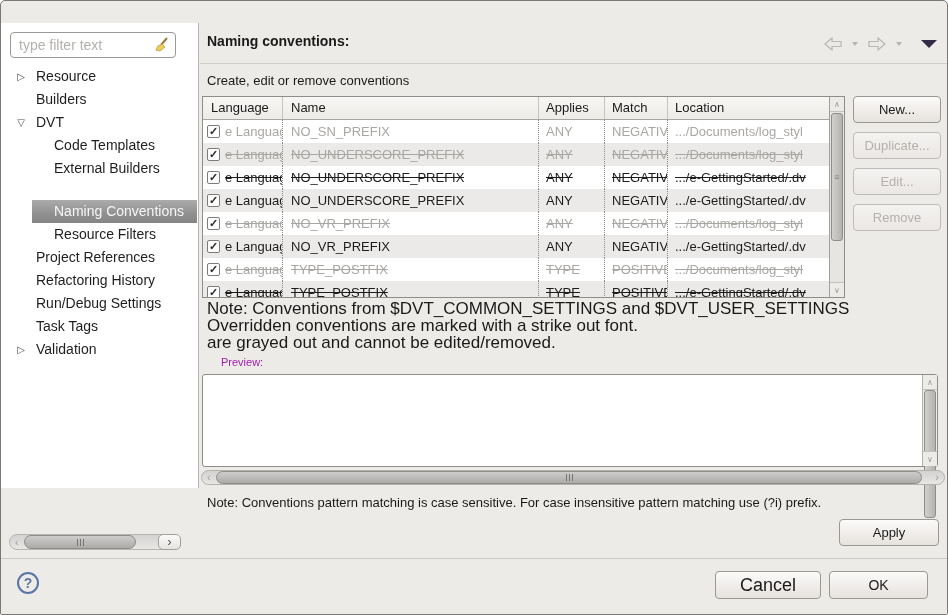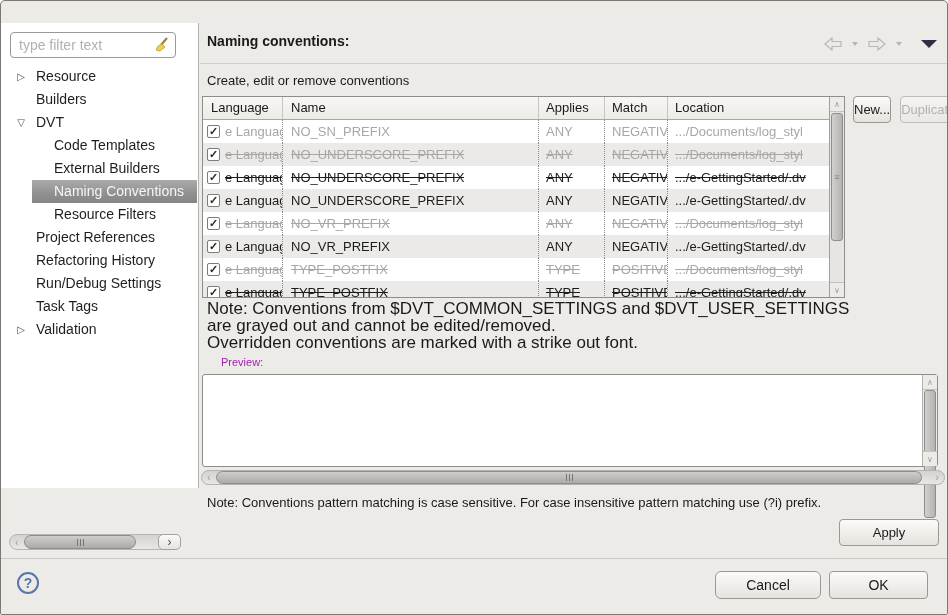--- a/index.html
+++ b/index.html
@@ -32,21 +32,21 @@
   .broom { position:absolute; right:6px; top:5px; }
 
   .tree { position:absolute; left:0; top:42px; right:1px; }
   .titem { position:relative; height:23px; line-height:23px; font-size:14px; color:#1e1e1e;
     white-space:nowrap; overflow:hidden; }
   .titem.lvl1 { padding-left:35px; }
   .titem.lvl2 { padding-left:53px; }
   .titem .arrow { position:absolute; left:13px; top:0; width:14px; text-align:center;
     font-family:"DejaVu Sans",sans-serif; font-size:10px; color:#4e4e4e; }
   .titem.selected { margin-left:31px; padding-left:22px; color:#f6f6f6;
-    background:linear-gradient(#ababab,#909090 60%,#858585); }
+    background:linear-gradient(#ababab,#909090 60%,#858585);margin-top:20px; }
 
   .side-hscroll { position:absolute; left:8px; top:511px; width:172px; height:16px;
     border:1px solid #b7b5b1; border-radius:8px; background:linear-gradient(#d4d2d0,#e9e7e5); }
   .side-hscroll .larr { position:absolute; left:5px; top:0; line-height:14px; color:#a09e9a; font-size:11px; }
   .side-hscroll .hthumb { position:absolute; left:14px; top:0px; width:112px; height:14px;
     border:1px solid #8e8c89; border-radius:7px; background:linear-gradient(#cfcdcb,#adaba9);
     display:flex; align-items:center; justify-content:center; gap:2px; }
   .grip-v { width:1px; height:7px; background:#77756f; }
   .side-hscroll .rbtn { position:absolute; right:-1px; top:-1px; width:23px; height:16px;
     border:1px solid #a3a19d; border-radius:5px; background:linear-gradient(#fbfaf9,#e6e3e0);
@@ -92,21 +92,21 @@
   .vbtn { position:absolute; left:0; width:100%; height:15px; text-align:center; line-height:15px;
     font-size:8px; color:#9c9a96; background:#edebe8; }
   .vbtn.up { top:0; border-bottom:1px solid #c4c2be; }
   .vbtn.down { bottom:0; border-top:1px solid #c4c2be; }
   .vthumb { position:absolute; left:1px; right:1px; border:1px solid #8f8d89; border-radius:3px;
     background:linear-gradient(to right,#d2d0ce,#b5b3b1); display:flex; align-items:center; justify-content:center;
     color:#85837f; font-size:9px; }
   .tvsb .vthumb { top:16px; height:128px; }
 
   
-  .sidebtns { position:absolute; left:852px; top:95px; width:88px; display:flex; flex-direction:row; gap:9px; }
+  .sidebtns { position:absolute; left:852px; top:95px; width:88px; display:flex; flex-direction:column; gap:9px; }
   .btn { height:27px; border:1px solid #9b9894; border-radius:4px;
     background:linear-gradient(#fcfbfa,#eeebe8 60%,#e6e3df); font-family:"Liberation Sans",sans-serif;
     font-size:13px; color:#1a1a1a; text-align:center; line-height:25px; }
   .btn.disabled { border-color:#bebcb8; background:linear-gradient(#f5f3f1,#eae7e4); color:#b4b1ad; }
 
   
   .notes { position:absolute; left:206px; top:299px; font-size:17px; color:#1a1a1a; line-height:17px; }
   .preview-label { position:absolute; left:220px; top:355px; font-size:11px; color:#a21caf; }
   .previewbox { position:absolute; left:201px; top:373px; width:736px; height:93px;
     background:#fff; border:1px solid #8f8d89; border-radius:3px; }
@@ -122,21 +122,21 @@
     display:flex; align-items:center; justify-content:center; gap:2px; }
 
   .case-note { position:absolute; left:206px; top:494px; font-size:13px; color:#1a1a1a; }
   .apply-btn { position:absolute; left:838px; top:518px; width:100px; height:27px; }
 
   
   .footer { position:absolute; left:0; top:557px; width:100%; height:58px;
     background:#edebe8; border-top:1px solid #cbc9c5; }
   .help { position:absolute; left:16px; top:13px; width:22px; height:22px; border:2px solid #5a76a6;
     border-radius:50%; color:#5a76a6; text-align:center; line-height:18px; font-size:14px; font-weight:bold; }
-  .cancel-btn { position:absolute; left:714px; top:12px; width:106px; height:28px; font-size:14px; line-height:26px;border-radius:6px; }
+  .cancel-btn { position:absolute; left:714px; top:12px; width:106px; height:28px; font-size:18px; line-height:26px; }
   .ok-btn { position:absolute; left:828px; top:12px; width:99px; height:28px; font-size:14px; line-height:26px; }
 </style>
 </head>
 <body>
 
 <div class="dialog">
 
 
   <div class="sidebar">
     <div class="filter-wrap">
@@ -387,22 +387,22 @@
 
   <div class="sidebtns">
       <button class="btn">New...</button>
       <button class="btn disabled">Duplicate...</button>
       <button class="btn disabled">Edit...</button>
       <button class="btn disabled">Remove</button>
     </div>
 
   <div class="notes">
     <div>Note: Conventions from $DVT_COMMON_SETTINGS and $DVT_USER_SETTINGS</div>
+    <div>Overridden conventions are marked with a strike out font.</div>
     <div>are grayed out and cannot be edited/removed.</div>
-    <div>Overridden conventions are marked with a strike out font.</div>
   </div>
 
   <div class="preview-label">Preview:</div>
   <div class="previewbox">
     <div class="tvsb">
       <span class="vbtn up">∧</span>
       <span class="vthumb">≡</span>
       <span class="vbtn down">∨</span>
     </div>
   </div>

